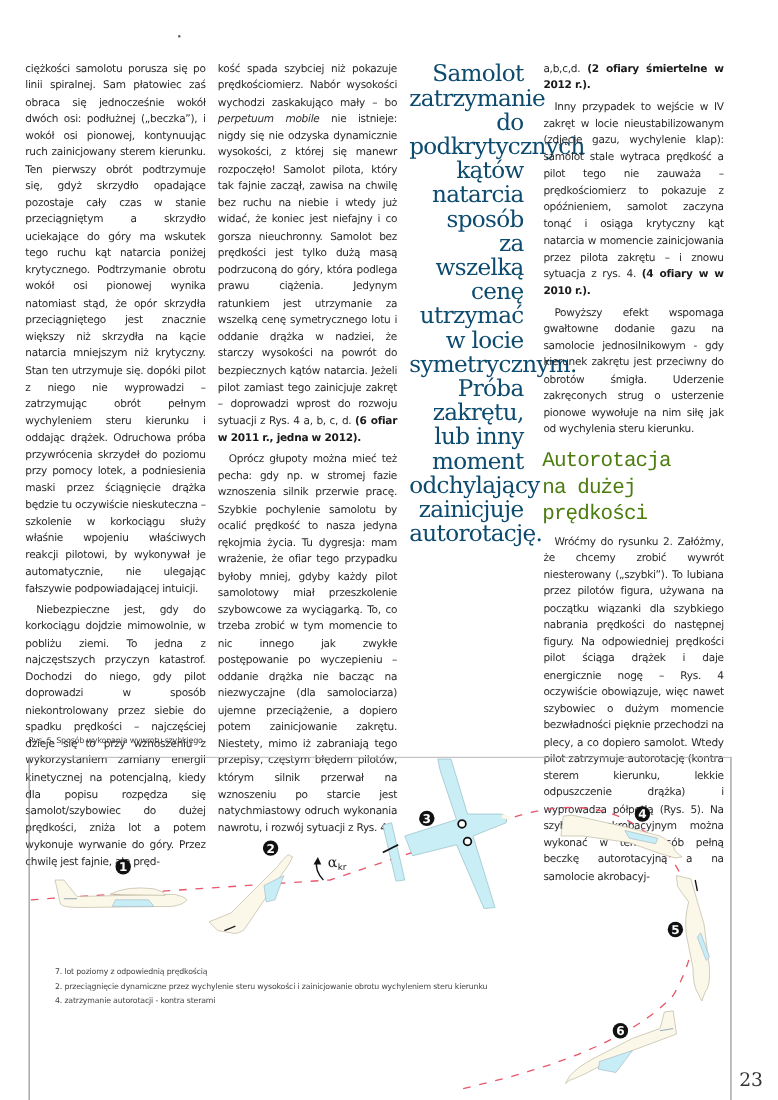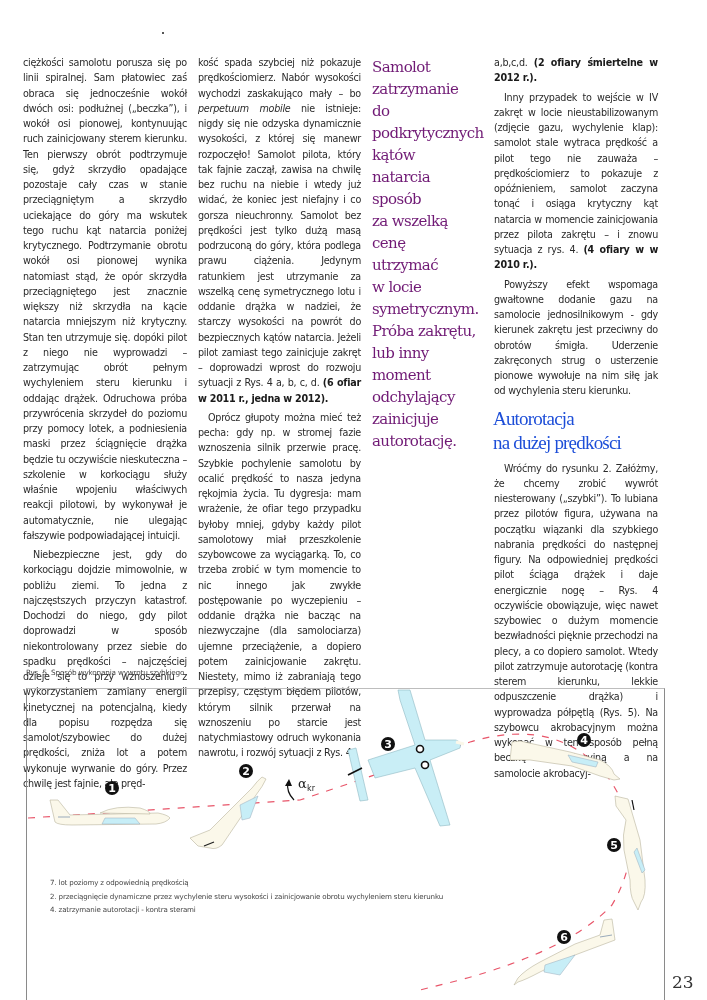--- a/index.html
+++ b/index.html
@@ -18,31 +18,32 @@
   .col p.first { text-indent: 0; }
   .col b { font-weight: bold; color: #1a1a1a; }
   .col i { font-style: italic; }
   #col1 { left: 22px; top: 54px; width: 166px; }
   #col2 { left: 197px; top: 54px; width: 165px; }
   #col4 { left: 493px; top: 54px; width: 166px; }
   .pullquote {
     position: absolute;
     left: 372px; top: 56px; width: 104px;
     font-family: "DejaVu Serif", serif;
-    font-size: 15px;
+    font-size: 21px;
     line-height: 22px;
-    color: #701a75;
+    color: #0c4a6e;
+    text-align: right;
     letter-spacing: -0.6px;
   }
   .pullquote span { display: block; }
   .heading {
-    font-family: Liberation Serif, serif;
+    font-family: Liberation Mono, monospace;
     font-size: 19px;
     line-height: 24px;
-    color: #1d4ed8;
+    color: #4d7c0f;
     text-align: left;
     letter-spacing: -0.8px;
     margin: 8px 0 6px 0;
   }
   .heading span { display: block; }
   .dot { position: absolute; left: 162px; top: 32px; width: 2px; height: 2px; background: #555; }
   .fig-caption {
     position: absolute; left: 26px; top: 668px;
     font-family: "DejaVu Sans", sans-serif; font-size: 7.3px; color: #444;
     letter-spacing: -0.2px;

